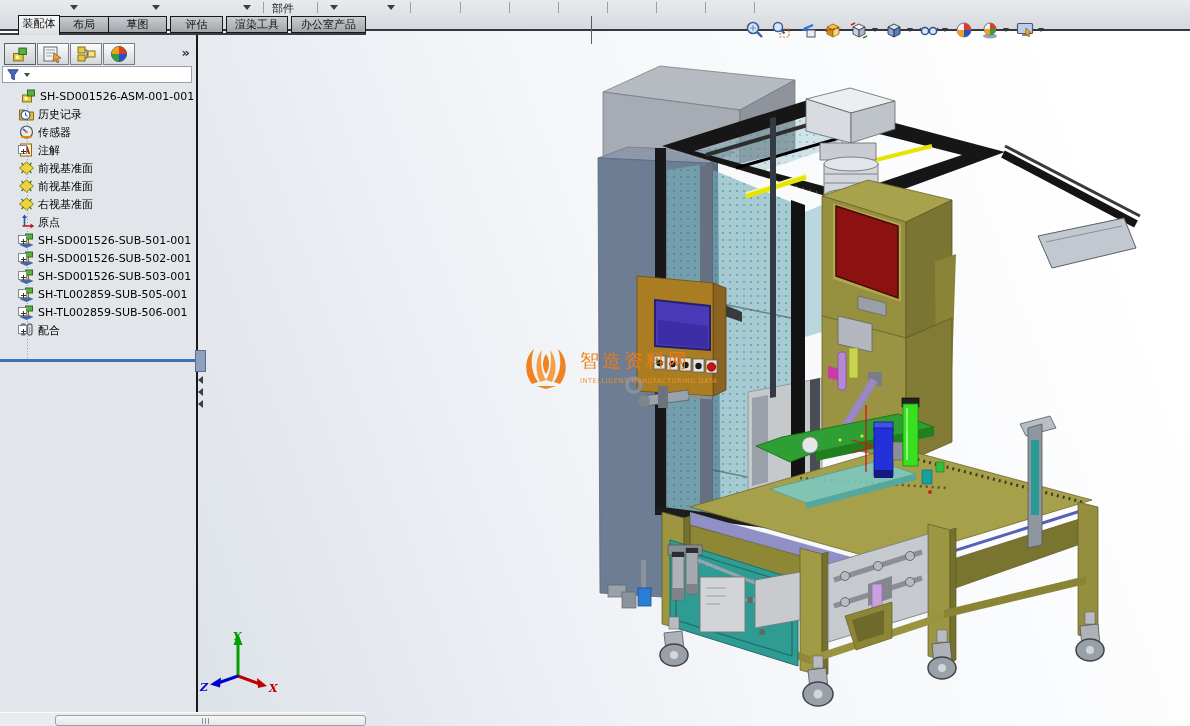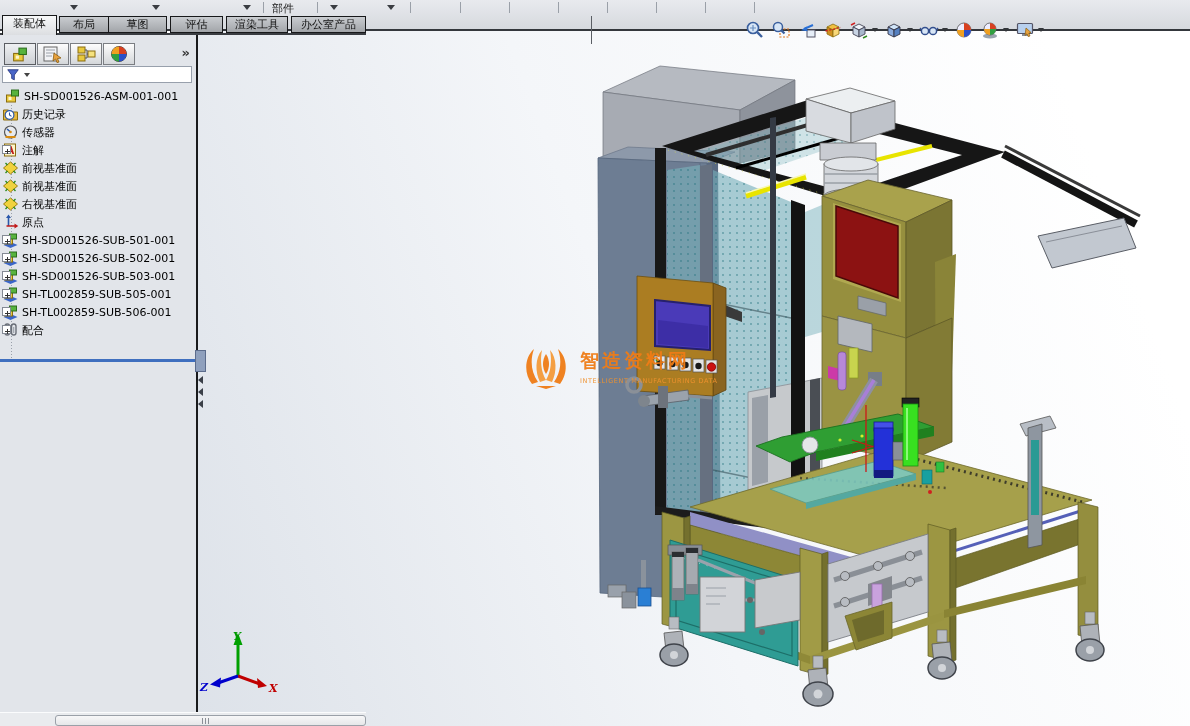--- a/index.html
+++ b/index.html
@@ -32,40 +32,40 @@
 
   
   .hud { position:absolute; left:742px; top:17px; height:26px; display:flex; align-items:center; z-index:8; }
   .hud .hicon { width:24px; height:24px; margin:0 1px; display:flex; align-items:center; justify-content:center; border-radius:3px; }
   .hud .caret { width:0; height:0; border-left:3px solid transparent; border-right:3px solid transparent;
     border-top:4px solid #33363a; margin:0 3px 0 0; }
 
   
   .watermark { position:absolute; left:325px; top:328px; display:flex; align-items:flex-start; opacity:.95; pointer-events:none; }
   .wm-text { margin-left:10px; padding-top:4px; }
-  .wm-title { font-size:19px; font-weight:bold; color:#ef7c16; letter-spacing:3px; white-space:nowrap; }
+  .wm-title { font-size:19px; font-weight:normal; color:#ef7c16; letter-spacing:3px; white-space:nowrap; }
   .wm-sub { font-size:6.5px; color:#f0922e; letter-spacing:.6px; white-space:nowrap; margin-top:3px; }
 
   
   .triad { position:absolute; left:1px; top:612px; }
   .triad text { font-size:11px; font-family:"DejaVu Serif","Liberation Serif",serif; font-style:italic; font-weight:bold; }
 
   
   .panel { position:absolute; left:0; top:35px; width:196px; height:691px; background:#e2e5ea; z-index:4; }
   .divider { position:absolute; left:196px; top:35px; width:2px; height:691px; background:#191a1c; z-index:4; }
   .ptab { position:absolute; top:8px; width:32px; height:22px; border:1px solid #7b7e83;
     background:linear-gradient(#fdfdfd,#d4d7da); display:flex; align-items:center; justify-content:center; }
   .ptab.active { background:linear-gradient(#eef0f2,#cdd0d4); border-color:#5a5d62; }
   .poverflow { position:absolute; right:6px; top:10px; font-size:13px; font-weight:bold; color:#333; }
   .filterrow { position:absolute; left:2px; top:31px; width:190px; height:17px; background:#fff;
     border:1px solid #98a0ac; display:flex; align-items:center; padding-left:3px; }
   .filterrow .caret { width:0; height:0; border-left:3px solid transparent; border-right:3px solid transparent;
     border-top:4px solid #444; margin-left:4px; }
 
-  .tree { position:absolute; left:0; top:52px; width:196px; height:272px; overflow:hidden; }
+  .tree { position:absolute; left:16px; top:52px; width:196px; height:272px; overflow:hidden; }
   .guide { position:absolute; left:11px; top:18px; width:1px; height:253px;
     background-image:linear-gradient(#9aa0aa 1px,transparent 1px); background-size:1px 3px; }
   .trow { position:relative; height:18px; display:flex; align-items:center; font-size:11px; color:#000;
     white-space:nowrap; }
   .trow.child { padding-left:2px; }
   .trow .tic { width:17px; height:16px; flex:none; margin-right:3px; }
   .trow .expander { position:absolute; left:2px; top:4px; width:9px; height:9px; background:#fff;
     border:1px solid #848a94; }
   .tlabel { overflow:hidden; }
 
@@ -537,21 +537,21 @@
     <span class="vsep" style="left:410px"></span>
     <span class="vsep" style="left:460px"></span>
     <span class="vsep" style="left:509px"></span>
     <span class="vsep" style="left:558px"></span>
     <span class="vsep" style="left:607px"></span>
     <span class="vsep" style="left:656px"></span>
     <span class="vsep" style="left:705px"></span>
     <span class="vsep" style="left:754px"></span>
   </div>
 
-  <div class="tab active" style="left:2px;width:55px">装配体</div>
+  <div class="tab active" style="left:18px;width:42px">装配体</div>
   <div class="tab" style="left:59px;width:50px">布局</div>
   <div class="tab" style="left:108px;width:59px">草图</div>
   <div class="tab" style="left:170px;width:53px">评估</div>
   <div class="tab" style="left:226px;width:62px">渲染工具</div>
   <div class="tab" style="left:291px;width:75px">办公室产品</div>
   <div class="tabunderline"></div>
   <div class="cmdedge"></div>
 
   <div class="panel">
     <div class="ptab active" style="left:4px">

